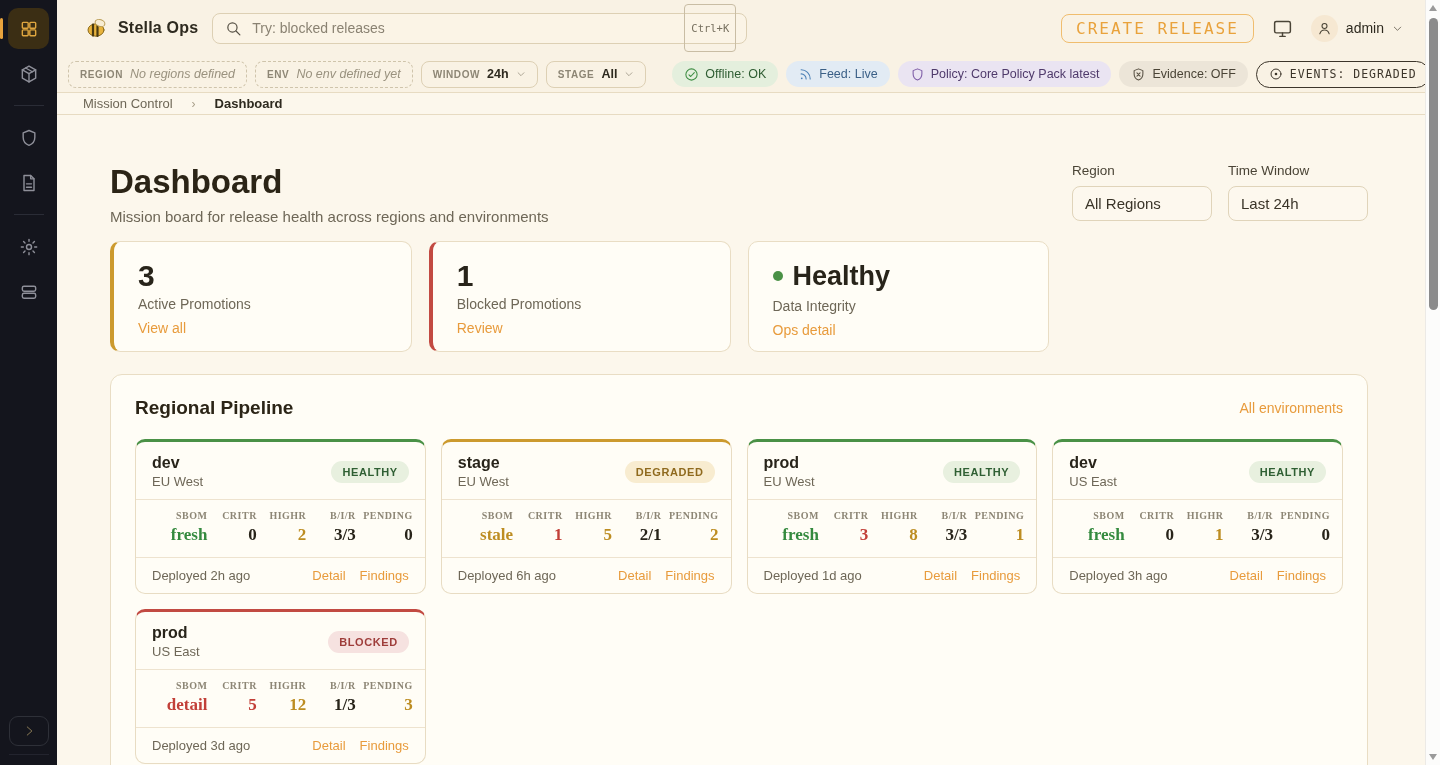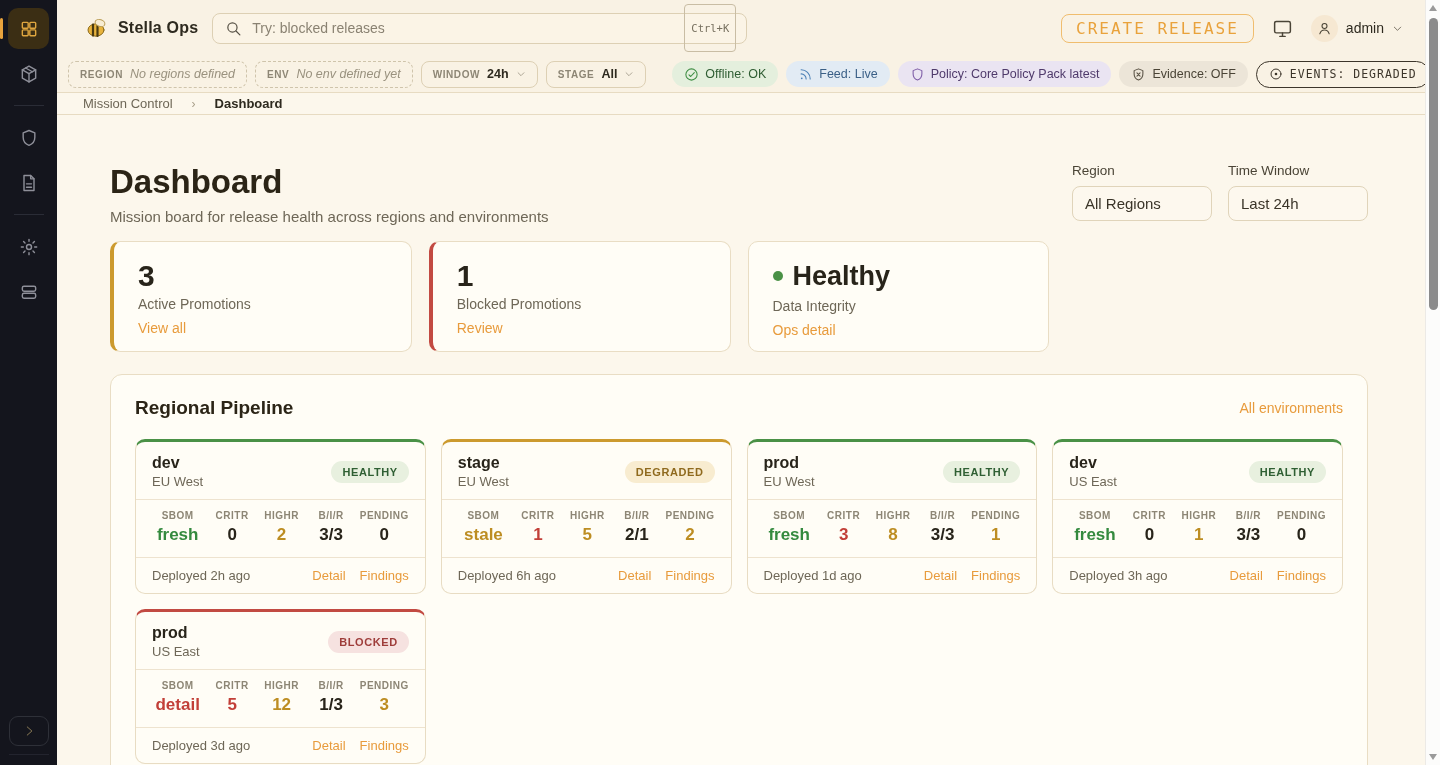--- a/index.html
+++ b/index.html
@@ -97,21 +97,21 @@
   .pcard.s-degraded { border-top-color:#cc9a2e; }
   .pcard.s-blocked { border-top-color:#c24a42; }
   .pcard-head { display:flex; align-items:center; justify-content:space-between; padding:12px 16px 10px; }
   .pcard-env { font-size:16px; font-weight:700; color:#28241a; }
   .pcard-region { font-size:13px; color:#6e6757; margin-top:2px; }
   .badge { padding:5px 11px; border-radius:999px; font-size:11px; font-weight:700; letter-spacing:.6px; }
   .badge.s-healthy { background:#e8f0df; color:#2f5f33; }
   .badge.s-degraded { background:#f8ecd0; color:#8f6a1e; }
   .badge.s-blocked { background:#f6e2e0; color:#9e3d3a; }
   .pcard-stats { border-top:1px solid #eee3cf; border-bottom:1px solid #eee3cf; padding:10px 12px 12px; display:grid; grid-template-columns:1.2fr 1fr 1fr 1fr 1.15fr; }
-  .stat { text-align:center; }
+  .stat { text-align:right;font-family:Liberation Serif, serif; }
   .stat-label { font-size:10px; letter-spacing:.5px; color:#8d8675; font-weight:600; }
   .stat-value { font-size:17px; font-weight:700; margin-top:4px; }
   .t-green { color:#348a3e; } .t-amber { color:#bd8d22; } .t-red { color:#c23f38; } .t-dark { color:#28241a; }
   .pcard-foot { display:flex; align-items:center; justify-content:space-between; padding:10px 16px; }
   .deployed { font-size:13px; color:#6e6757; }
   .pcard-links { display:flex; gap:14px; }
   .pcard-links span { font-size:13px; color:#e89b3c; cursor:pointer; }
 
   
   .scrollbar { width:15px; height:765px; background:#fcfcfb; border-left:1px solid #eceae6; display:flex; flex-direction:column; align-items:center; flex:0 0 15px; }

